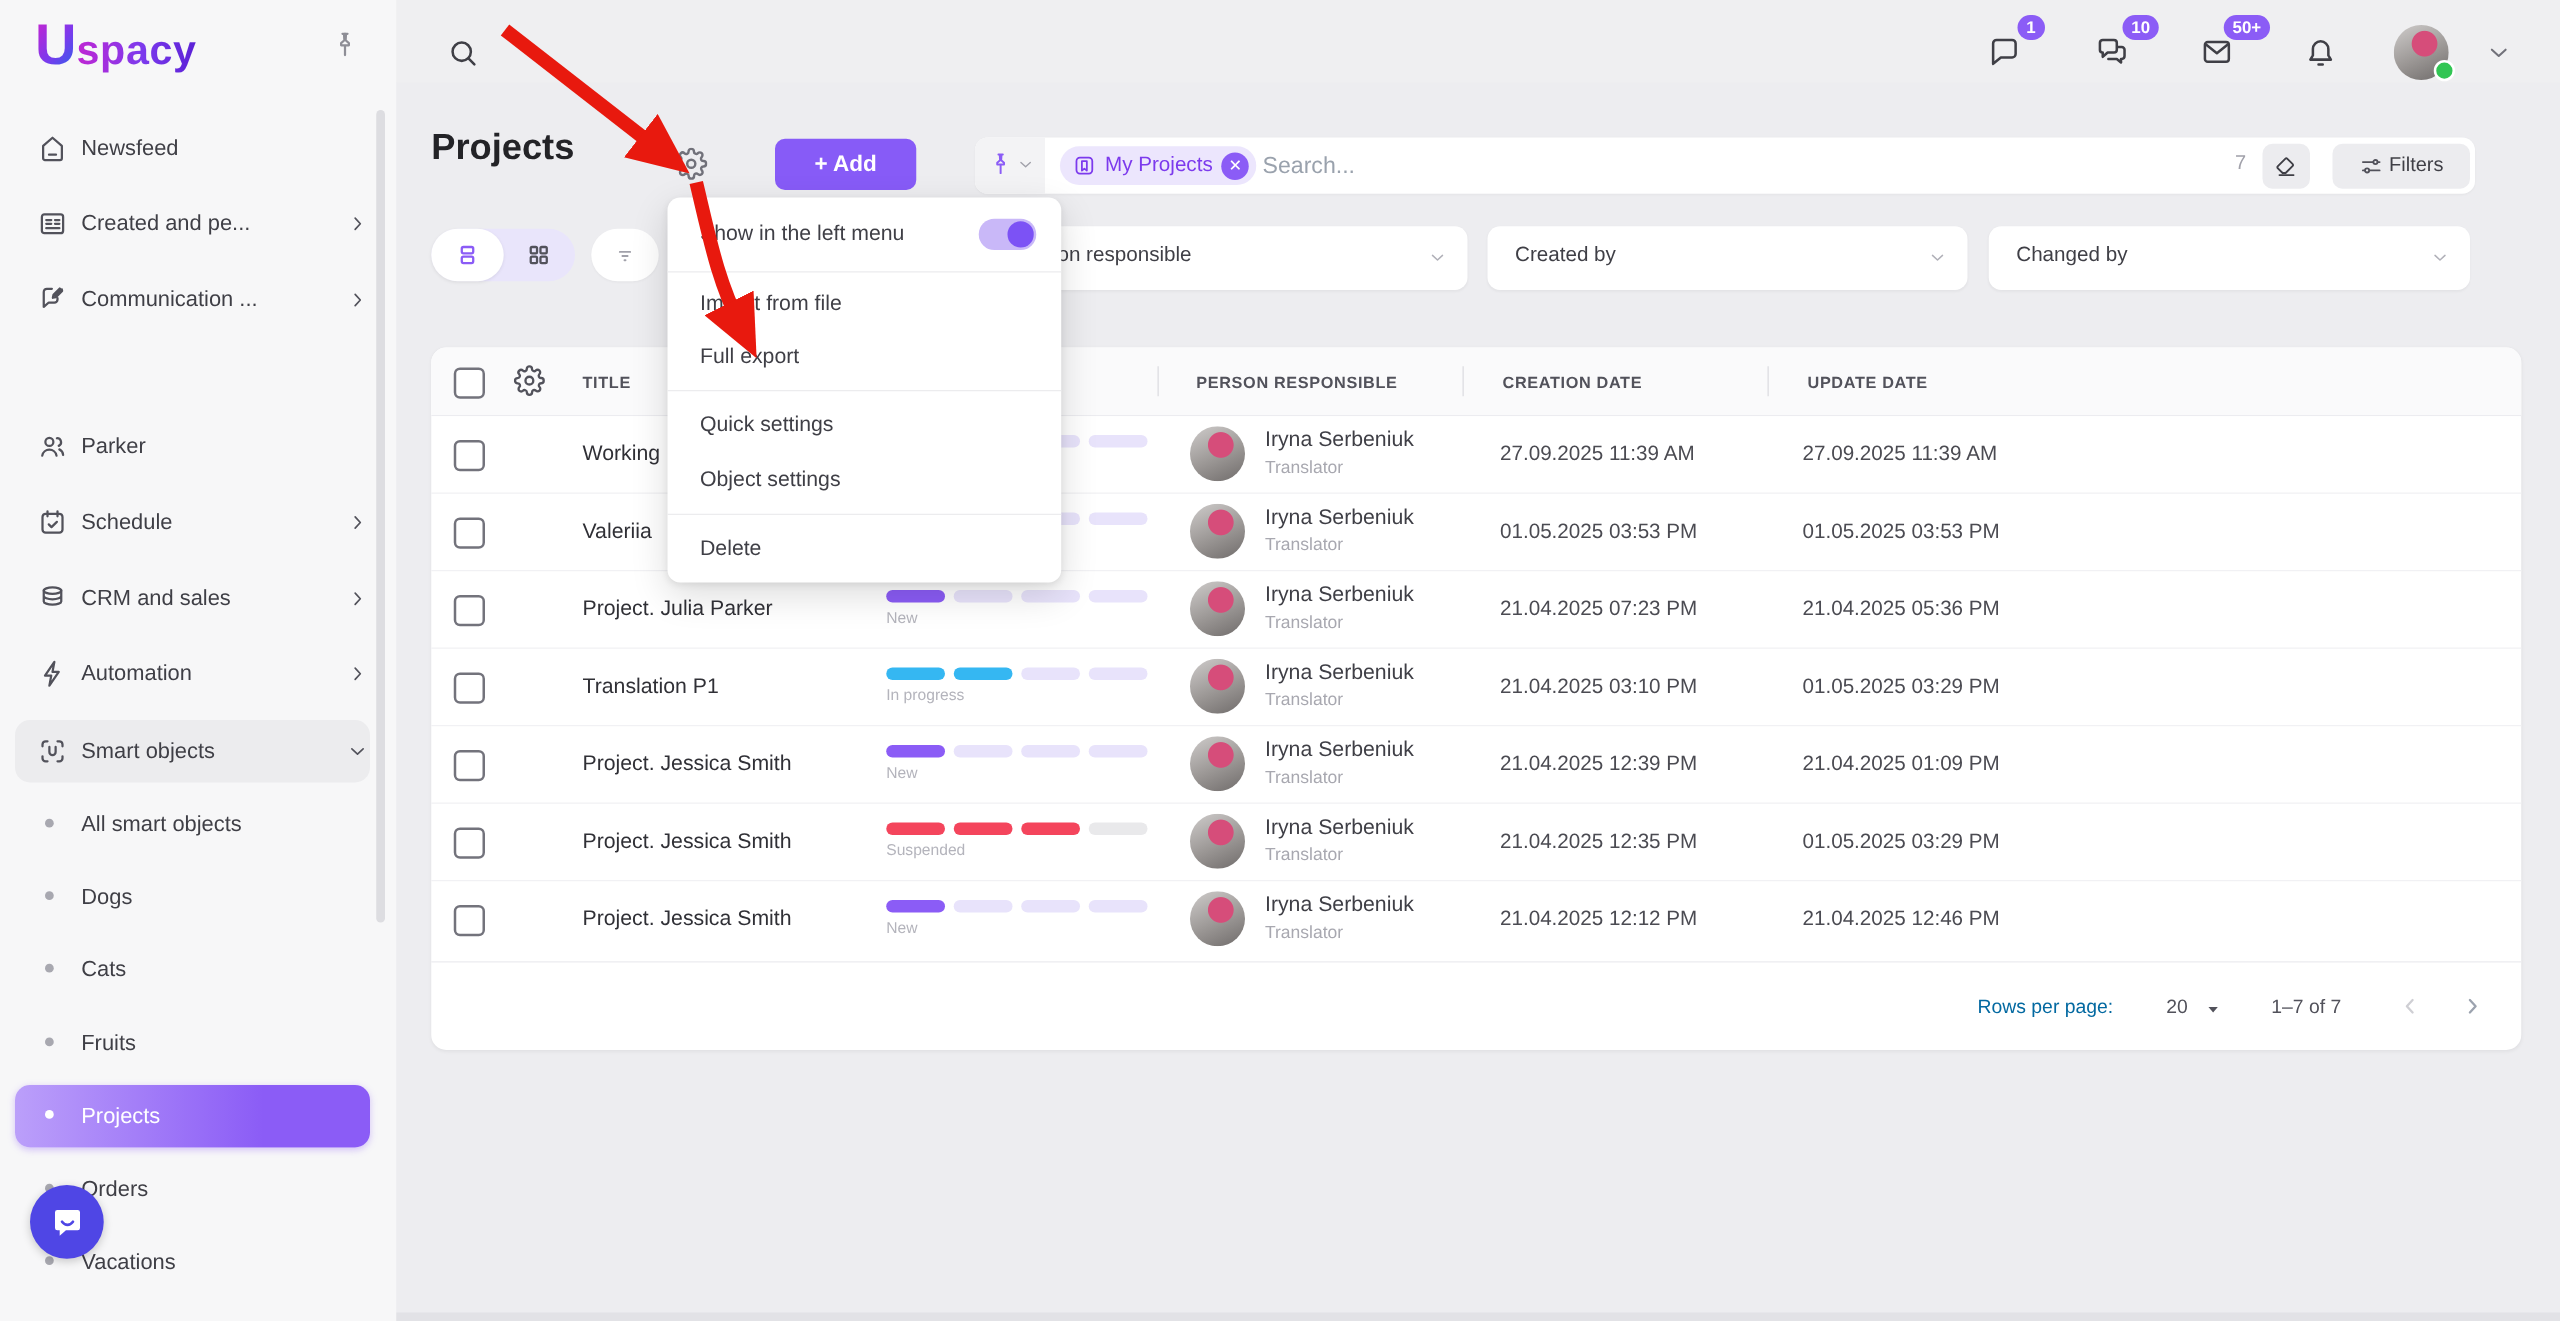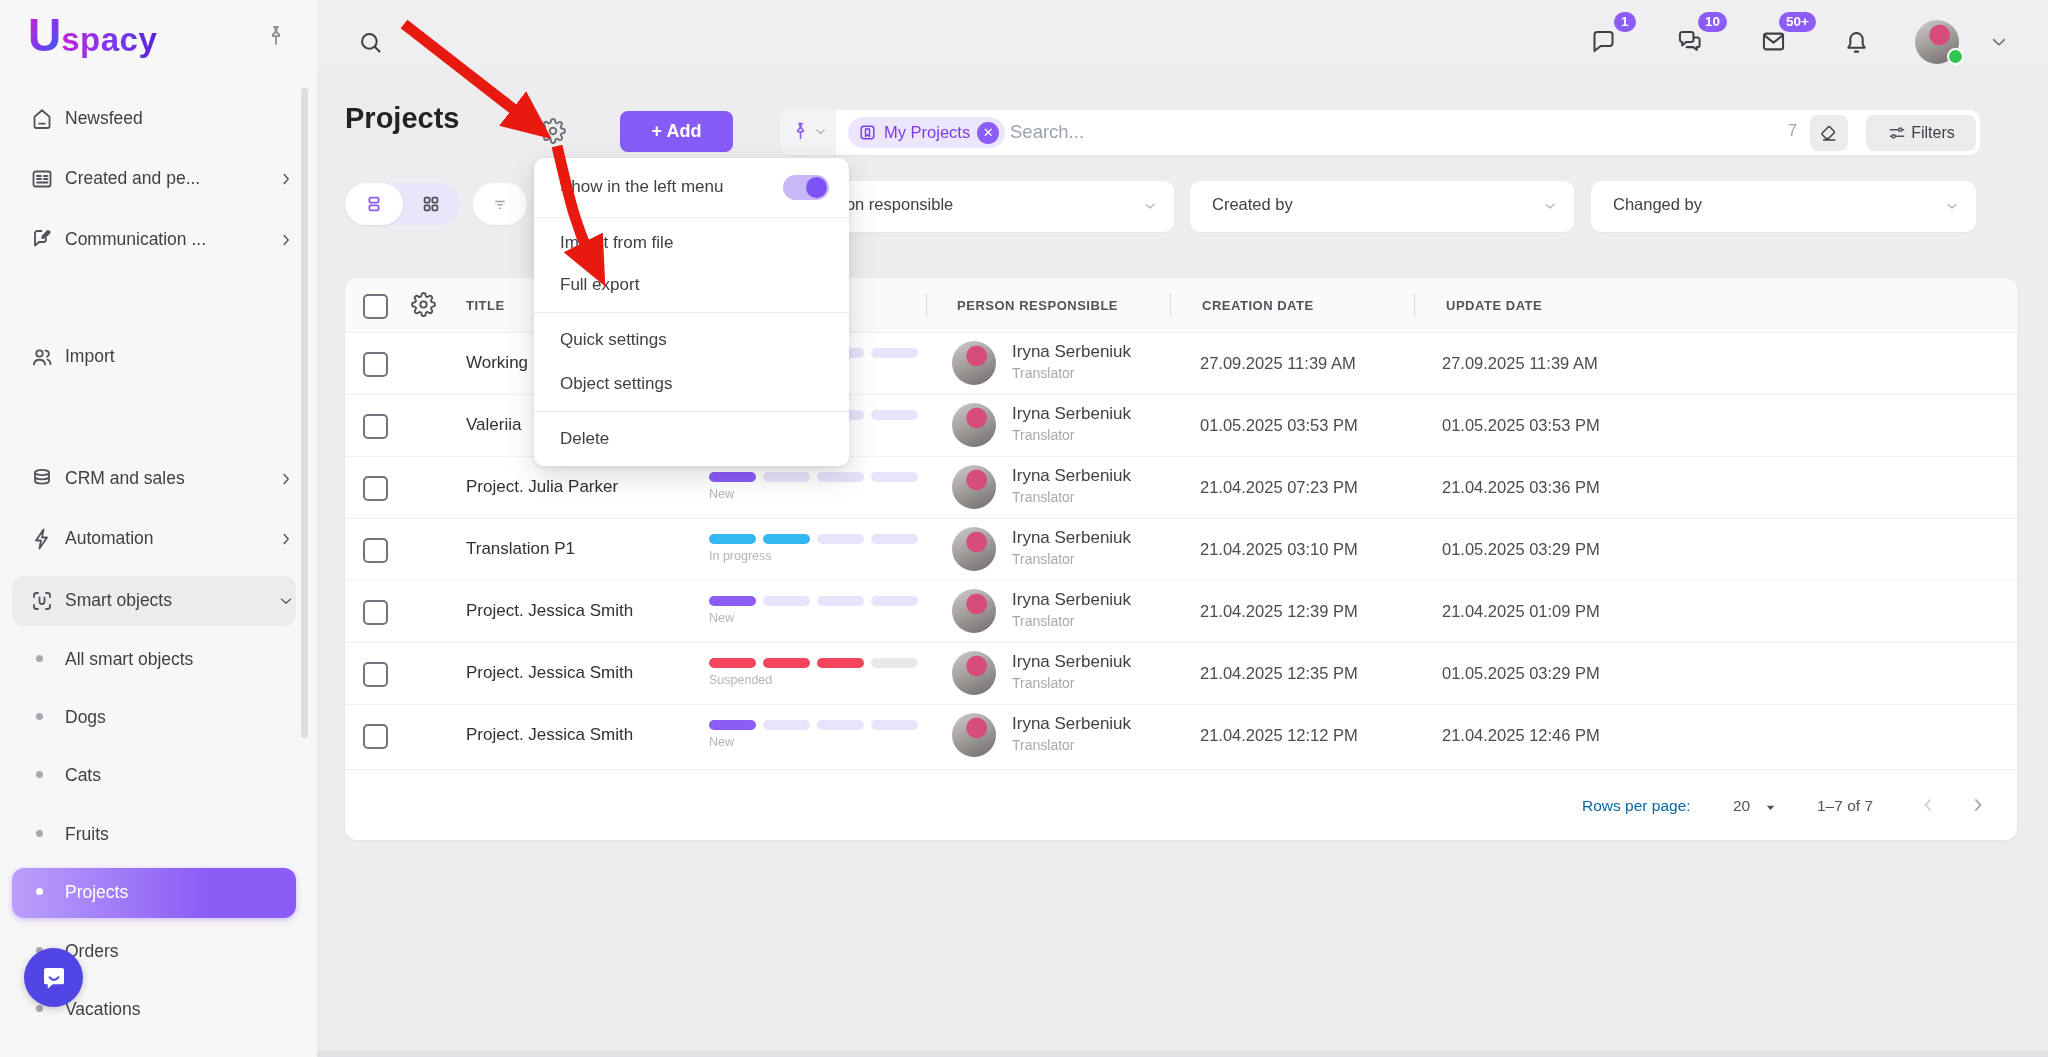--- a/index.html
+++ b/index.html
@@ -133,21 +133,35 @@
           </svg>
         </span>
     </div>
     <div class="nav-item" style="top:335px">
       <span class="nico">
           <svg class="ic" viewBox="0 0 24 24">
             <circle cx="9.5" cy="8.5" r="3.2"></circle>
             <path d="M3.8 19.5a5.8 5.8 0 0 1 11.4 0M15.5 5.6a3.2 3.2 0 0 1 1.5 6.1M17.5 14.5a5.3 5.3 0 0 1 3 4.5"></path>
           </svg>
         </span>
-      <span class="nlabel">Import</span>
+      <span class="nlabel">Parker</span>
+    </div>
+    <div class="nav-item" style="top:396px">
+      <span class="nico">
+          <svg class="ic" viewBox="0 0 24 24">
+            <rect x="4" y="5" width="16" height="15" rx="2.5"></rect>
+            <path d="M8 3v4M16 3v4M9 13.5l2.2 2.2 4.3-4.2"></path>
+          </svg>
+        </span>
+      <span class="nlabel">Schedule</span>
+      <span class="nchev">
+          <svg class="ic" viewBox="0 0 24 24">
+            <path d="m9.5 6 5.5 6-5.5 6"></path>
+          </svg>
+        </span>
     </div>
     <div class="nav-item" style="top:457px">
       <span class="nico">
           <svg class="ic" viewBox="0 0 24 24">
             <ellipse cx="12" cy="5.5" rx="7" ry="2.6"></ellipse>
             <path d="M5 5.5v4.2c0 1.5 3.1 2.7 7 2.7s7-1.2 7-2.7V5.5M5 9.7v4.2c0 1.5 3.1 2.7 7 2.7s7-1.2 7-2.7V9.7M5 13.9v4.2c0 1.5 3.1 2.7 7 2.7s7-1.2 7-2.7v-4.2" style="display:none"></path>
             <path d="M5 5.5v4.3c0 1.4 3.1 2.6 7 2.6s7-1.2 7-2.6V5.5M5 9.8v4.3c0 1.4 3.1 2.6 7 2.6s7-1.2 7-2.6V9.8"></path>
           </svg>
         </span>
       <span class="nlabel">CRM and sales</span>
@@ -434,21 +448,21 @@
               <div class="seg" style="background: rgb(232, 227, 251);"></div>
               <div class="seg" style="background: rgb(232, 227, 251);"></div>
               <div class="seg" style="background: rgb(232, 227, 251);"></div>
             </div>
             <div class="stage-label">New</div>
           </div>
         <span class="avatar-sm photo"></span>
         <span class="pname">Iryna Serbeniuk</span>
         <span class="prole">Translator</span>
         <span class="dcell" style="left:855px">21.04.2025 07:23 PM</span>
-        <span class="dcell" style="left:1097px">21.04.2025 03:36 PM</span>
+        <span class="dcell" style="left:1097px">21.04.2025 05:36 PM</span>
       </div>
       <div class="trow" style="top:240px">
         <span class="cb" style="top:20px"></span>
         <span class="rtitle">Translation P1</span>
         <div class="stage">
             <div class="segs">
               <div class="seg" style="background: rgb(53, 183, 242);"></div>
               <div class="seg" style="background: rgb(53, 183, 242);"></div>
               <div class="seg" style="background: rgb(232, 227, 251);"></div>
               <div class="seg" style="background: rgb(232, 227, 251);"></div>

